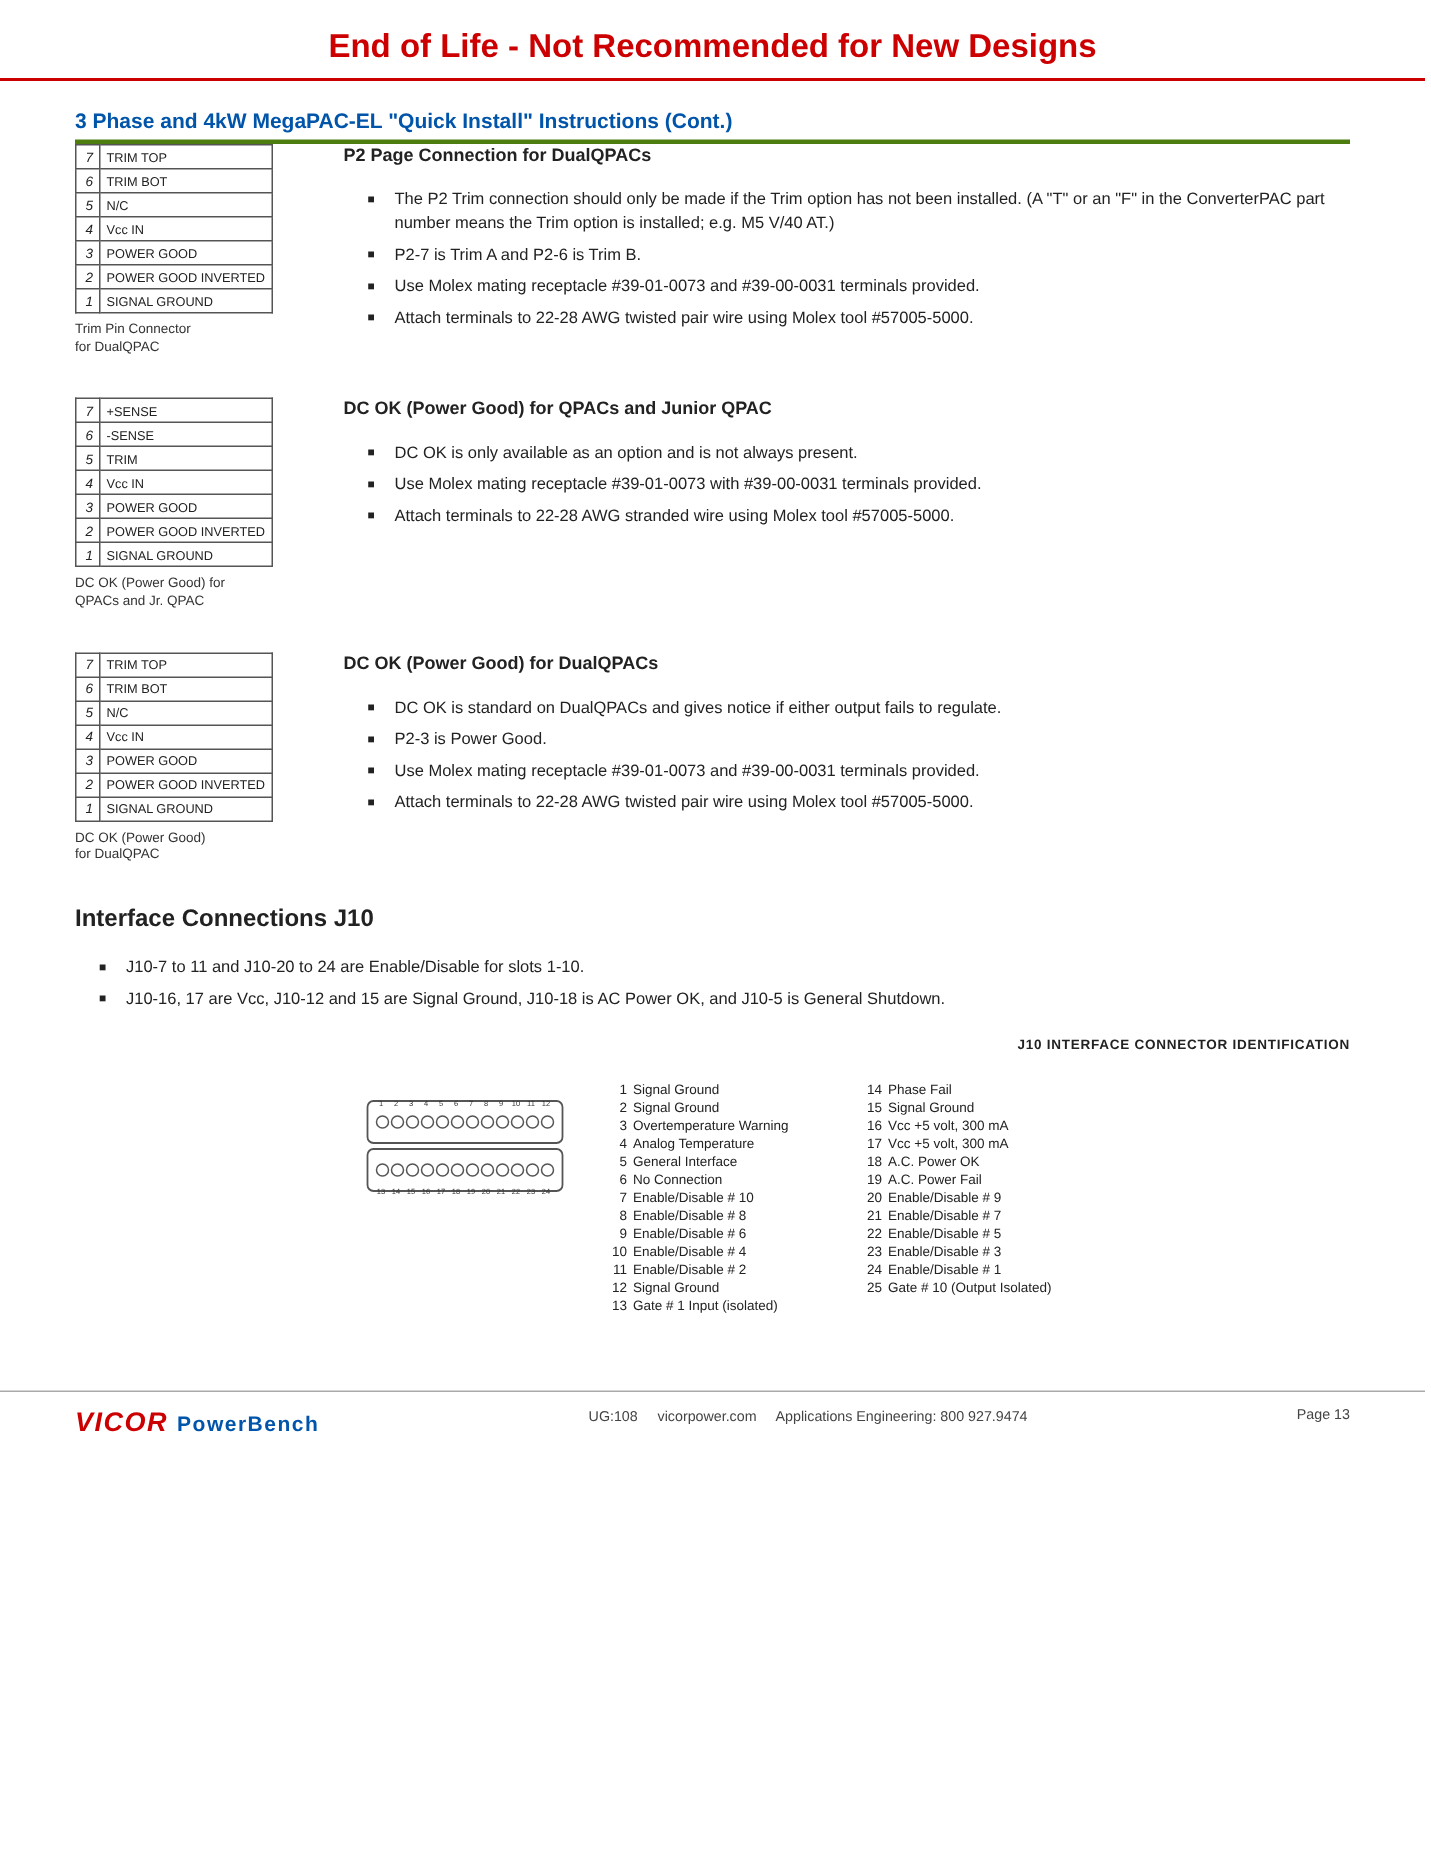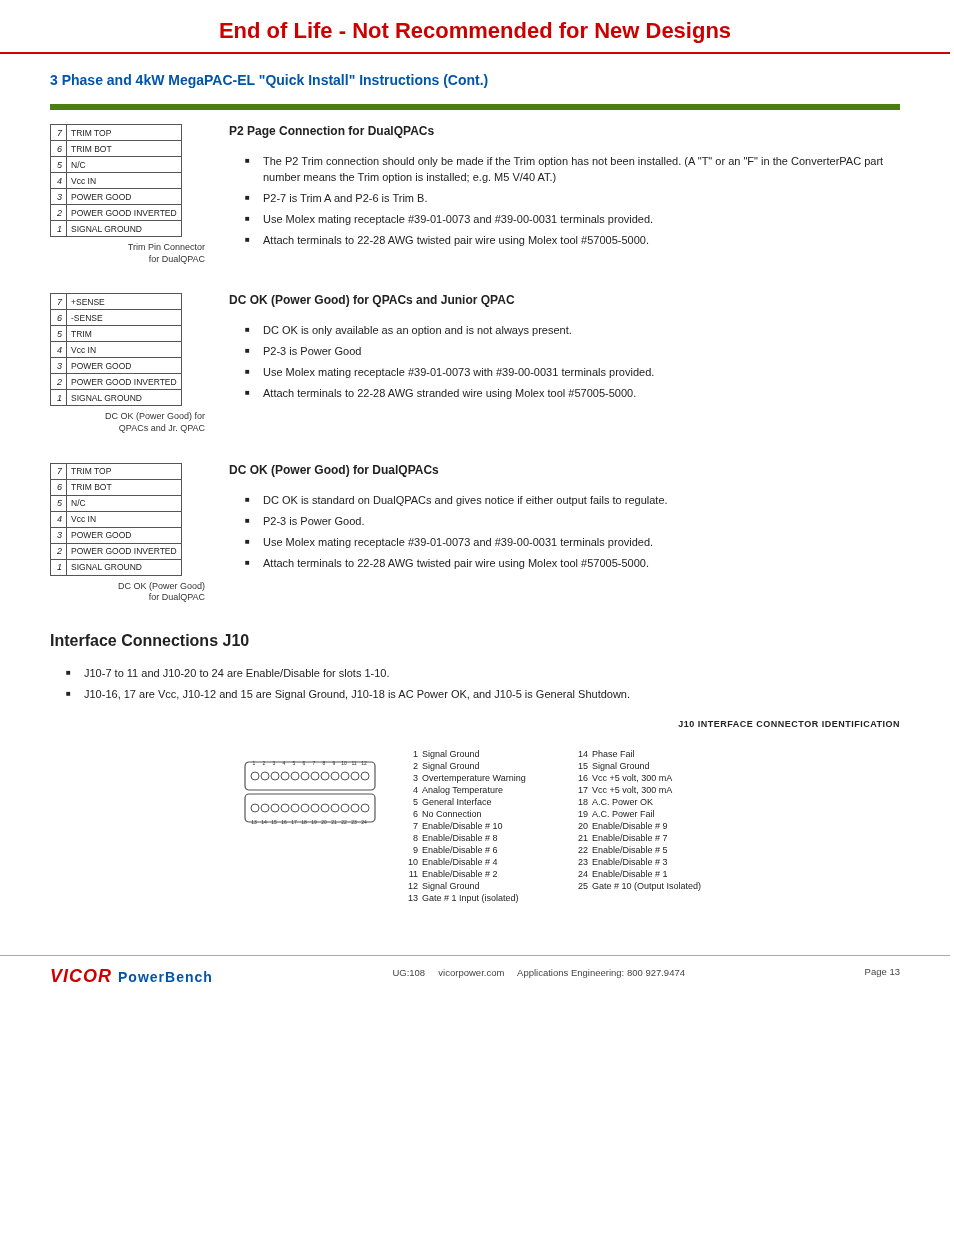--- a/index.html
+++ b/index.html
@@ -29,23 +29,22 @@
       font-weight: bold;
       font-family: Arial, sans-serif;
     }
     .content {
       padding: 18px 50px 20px 50px;
     }
     .section-title {
       color: #0055aa;
       font-size: 14px;
       font-weight: bold;
-      margin-bottom: 14px;
-      border-bottom: 6px solid #4d7c0f;
-      padding-bottom: 16px;
+      border-bottom: 3px solid #4d7c0f;
+      padding-bottom: 5px;
     }
     .subsection {
       display: flex;
       gap: 24px;
       margin-bottom: 28px;
       align-items: flex-start;
     }
     .connector-diagram {
       min-width: 155px;
       max-width: 155px;
@@ -69,21 +68,21 @@
       border-right: 1px solid #555;
       font-size: 9px;
     }
     .connector-table td.pin-label {
       font-size: 8.5px;
       background: #fff;
       min-width: 100px;
     }
     .connector-caption {
       font-size: 9px;
-      text-align: right;
+      text-align: left;
       color: #333;
       margin-top: 5px;
       line-height: 1.3;
     }
     .subsection-content {
       flex: 1;
     }
     .subsection-heading {
       font-size: 12px;
       font-weight: bold;
@@ -281,21 +280,20 @@
                 <td class="pin-label">SIGNAL GROUND</td>
               </tr>
             </tbody>
         </table>
         <div class="connector-caption">DC OK (Power Good) for<br>QPACs and Jr. QPAC</div>
       </div>
       <div class="subsection-content">
         <div class="subsection-heading">DC OK (Power Good) for QPACs and Junior QPAC</div>
         <ul class="bullet-list" id="dc-ok-qpac-bullets">
             <li>DC OK is only available as an option and is not always present.</li>
-            <li>P2-3 is Power Good</li>
             <li>Use Molex mating receptacle #39-01-0073 with #39-00-0031 terminals provided.</li>
             <li>Attach terminals to 22-28 AWG stranded wire using Molex tool #57005-5000.</li>
           </ul>
       </div>
     </div>
 
     <div class="subsection">
       <div class="connector-diagram">
         <table class="connector-table">
           <tbody id="dc-ok-dual-pins">

